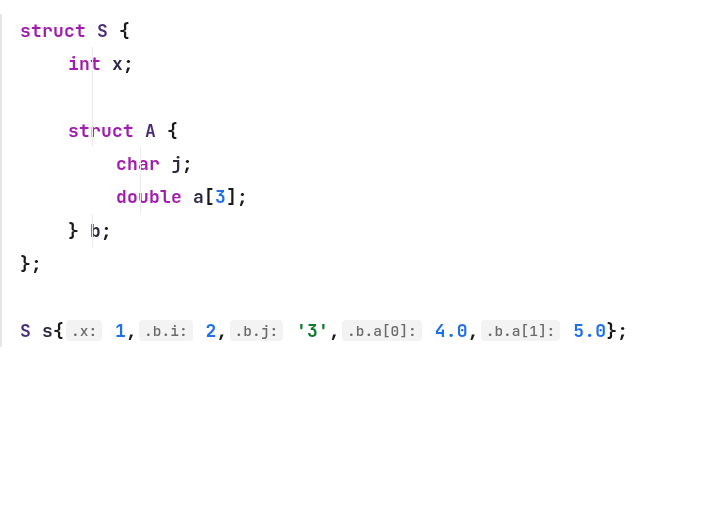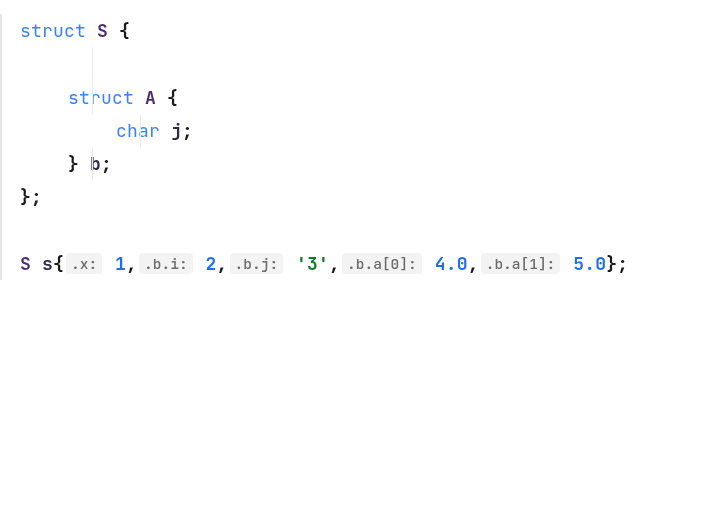--- a/index.html
+++ b/index.html
@@ -35,21 +35,21 @@
   .guide-only-1 { position: relative; }
   .guide-only-1::before {
     content: "";
     position: absolute;
     left: 72px;
     top: 0;
     bottom: 0;
     width: 1px;
     background: #eceaea;
   }
-  .kw { color: #3b82f6; font-weight: 400; text-align: right; }
+  .kw { color: #a21caf; font-weight: 700; text-align: right; }
   .ty { color: #4a2e78; font-weight: 600; }
   .id { color: #2f2a44; font-weight: 600; }
   .pn { color: #1a1a1a; font-weight: 600; }
   .nm { color: #1f6feb; font-weight: 600; }
   .ch { color: #0f7a2a; font-weight: 600; }
   .hint {
     background: #f3f3f3;
     color: #6a6a6a;
     font-size: 14.5px;
     border-radius: 4px;
@@ -62,28 +62,30 @@
   }
   .blank { height: 1.85em; }
 </style>
 </head>
 <body>
 
 <div class="gutter">
 
   <div class="line"><span class="kw">struct</span> <span class="ty">S</span> <span class="pn">{</span></div>
 
+  <div class="line indent1"><span class="kw">int</span> <span class="id">x</span><span class="pn">;</span></div>
 
   <div class="blank guide-only-1"></div>
 
   <div class="line indent1"><span class="kw">struct</span> <span class="ty">A</span> <span class="pn">{</span></div>
 
 
   <div class="line indent2"><span class="kw">char</span> <span class="id">j</span><span class="pn">;</span></div>
 
+  <div class="line indent2"><span class="kw">double</span> <span class="id">a</span><span class="pn">[</span><span class="nm">3</span><span class="pn">]</span><span class="pn">;</span></div>
 
   <div class="line indent1"><span class="pn">}</span> <span class="id">b</span><span class="pn">;</span></div>
 
   <div class="line"><span class="pn">}</span><span class="pn">;</span></div>
 
   <div class="blank"></div>
 
   <div class="line"><span class="ty">S</span> <span class="id">s</span><span class="pn">{</span><span class="hint">.x:</span> <span class="nm">1</span><span class="pn">,</span><span class="hint">.b.i:</span> <span class="nm">2</span><span class="pn">,</span><span class="hint">.b.j:</span> <span class="ch">'3'</span><span class="pn">,</span><span class="hint">.b.a[0]:</span> <span class="nm">4.0</span><span class="pn">,</span><span class="hint">.b.a[1]:</span> <span class="nm">5.0</span><span class="pn">}</span><span class="pn">;</span></div>
 
 </div>

